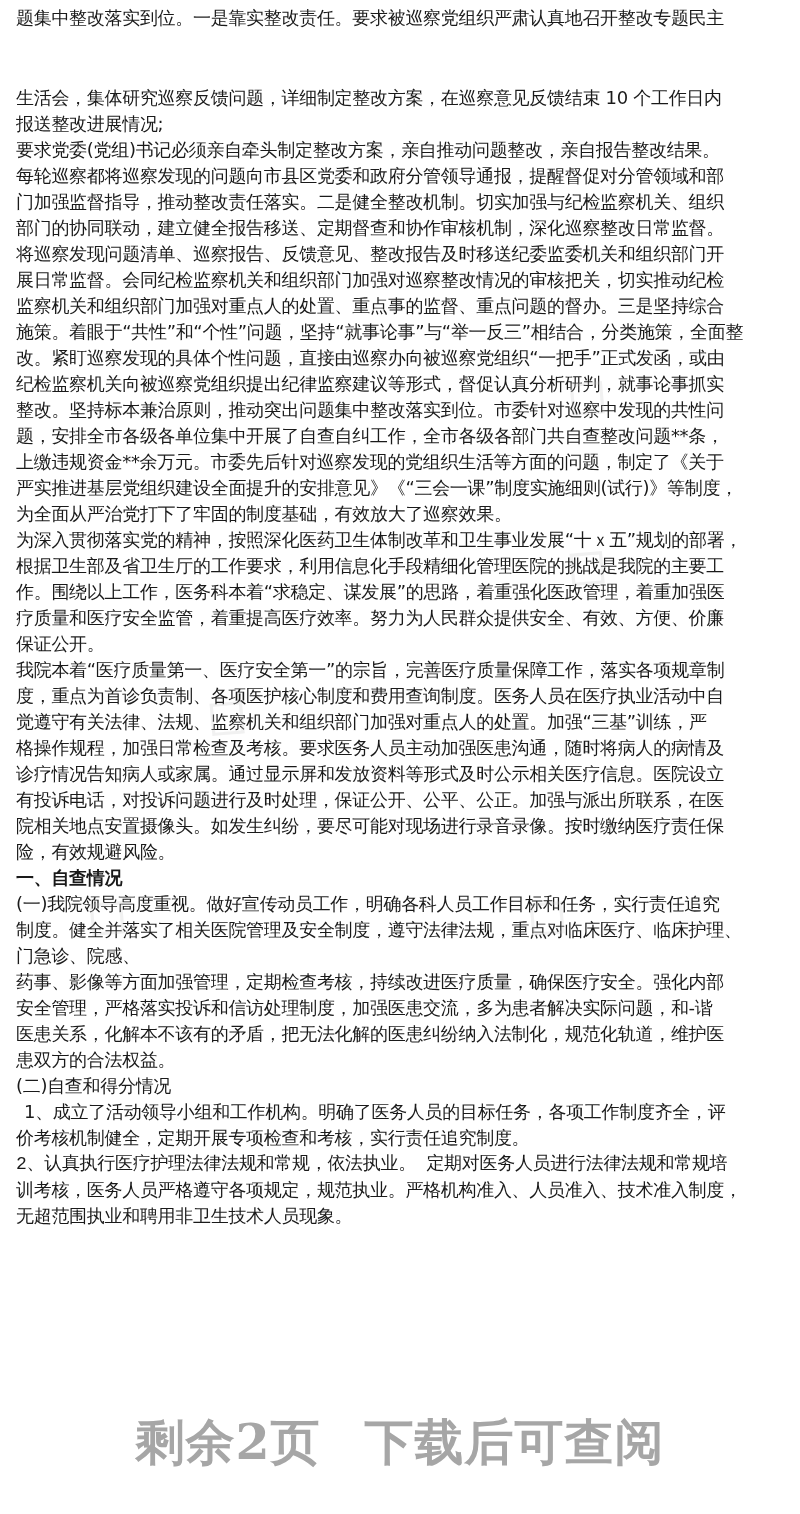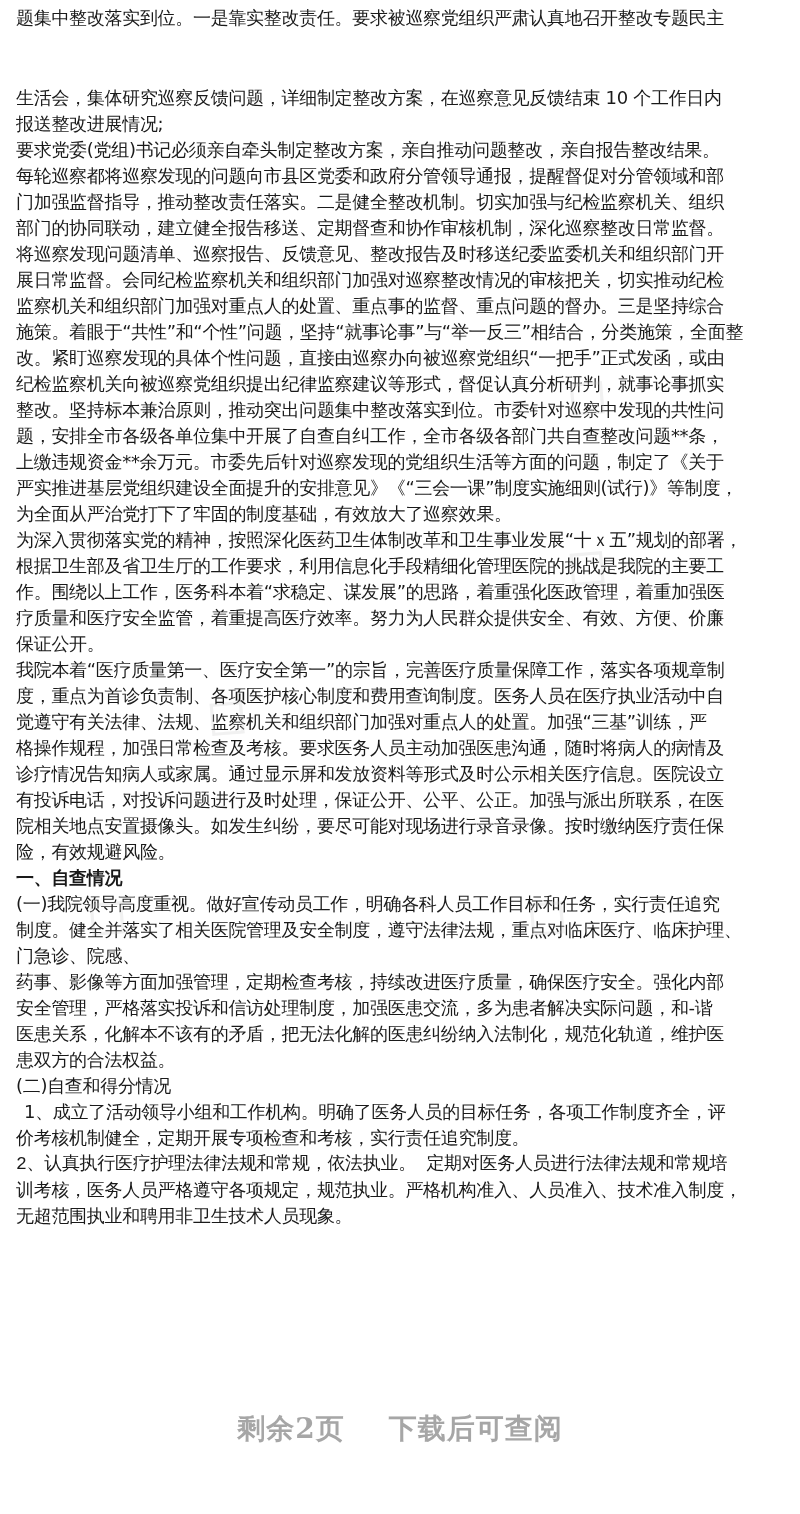--- a/index.html
+++ b/index.html
@@ -34,21 +34,21 @@
   }
   .heading {
     font-weight: bold;
   }
   .footer-banner {
     position: absolute;
     left: 0;
     top: 1410px;
     width: 800px;
     text-align: center;
-    font-size: 28px;
+    font-size: 49px;
     font-weight: bold;
     color: #a6a6a6;
     font-family: "DejaVu Serif", "Liberation Serif", serif;
     letter-spacing: 1px;
   }
   .footer-banner span.gap {
     display: inline-block;
     width: 44px;
   }
   .watermark {

